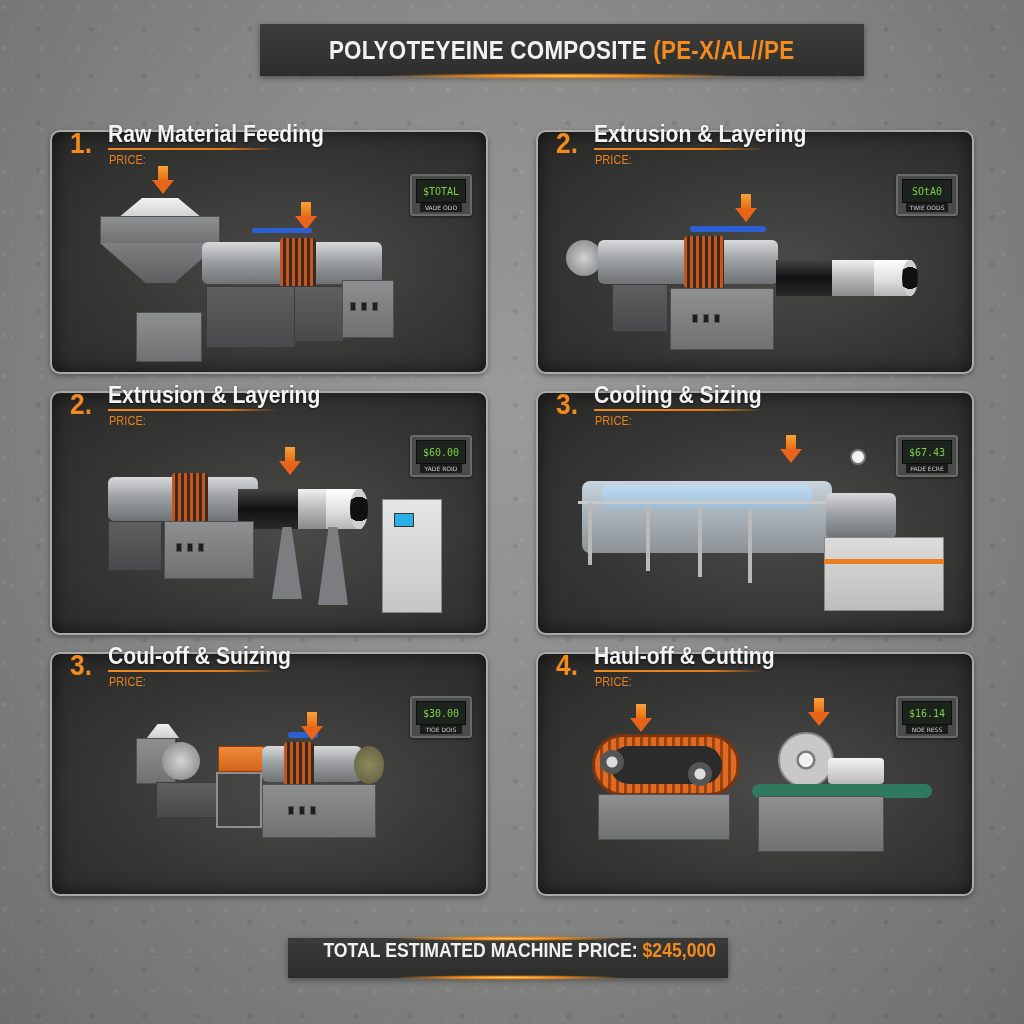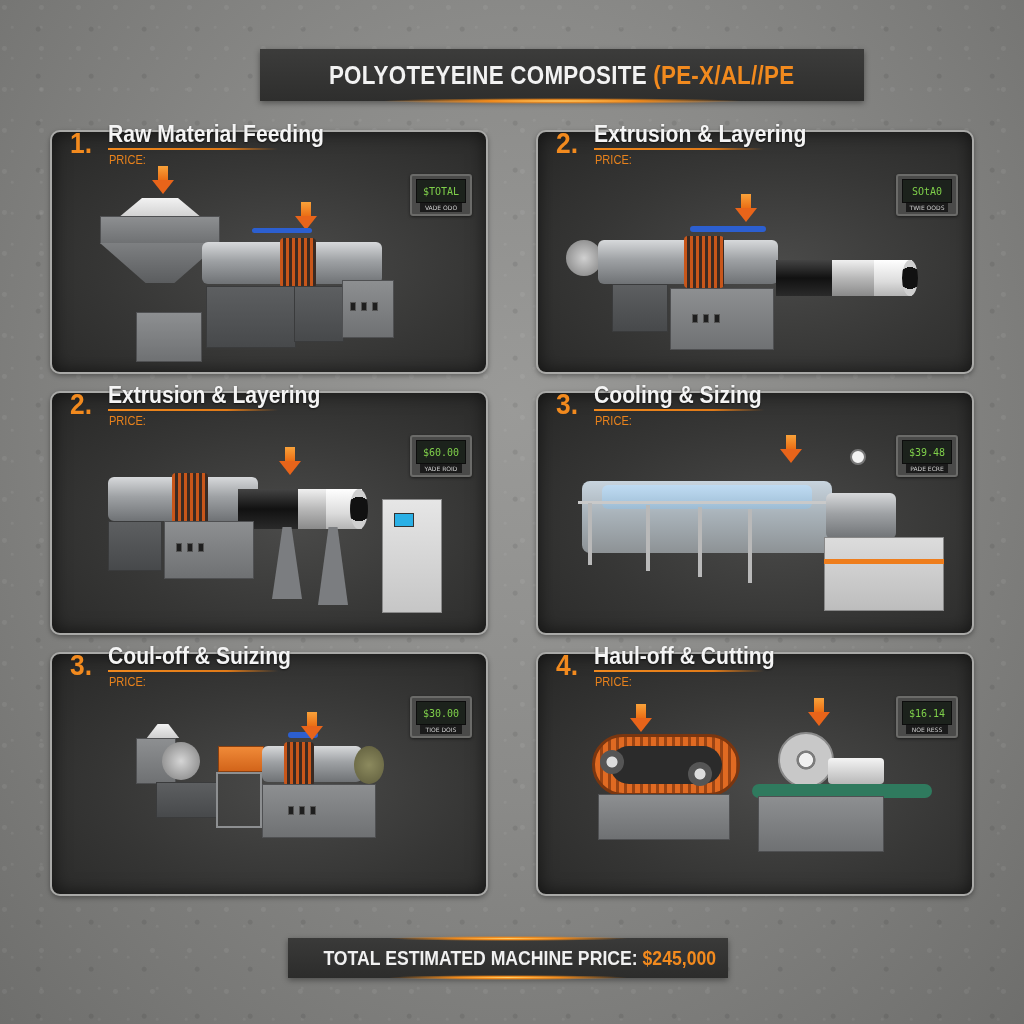--- a/index.html
+++ b/index.html
@@ -18,21 +18,20 @@
         radial-gradient(circle at 42% 88%, rgba(255,255,255,0.05) 0 1px, transparent 2px);
       background-size: 37px 41px, 53px 47px, 29px 31px;
       pointer-events: none;
     }
     
     .title-banner {
       position: absolute; left: 260px; top: 24px; width: 604px; height: 52px;
       background: linear-gradient(180deg, #3c3c3b 0%, #2e2e2d 100%);
       display: flex; align-items: center; justify-content: center;
       box-shadow: 0 2px 6px rgba(0,0,0,0.4);
-      margin-top: 25px;
     }
     .title-banner .glow {
       position: absolute; left: 120px; right: 120px; bottom: -3px; height: 6px;
       background: radial-gradient(ellipse at center, #ffcf6a 0%, #f08a1c 30%, rgba(240,138,28,0) 70%);
     }
     .title-text {
       font-family: "Liberation Sans", sans-serif; font-weight: bold;
       font-size: 26px; letter-spacing: 0.3px; color: #f2f2f2;
       transform: scaleX(0.86); white-space: nowrap;
     }
@@ -106,21 +105,21 @@
       border-left: 11px solid transparent; border-right: 11px solid transparent;
       border-top: 14px solid #e8641a;
     }
     .btn-dots { position: absolute; display: flex; gap: 5px; }
     .btn-dots span { width: 6px; height: 9px; background: #1e1e1e; border: 1px solid #555; }
 
     
     .total-banner {
       position: absolute; left: 288px; top: 938px; width: 440px; height: 40px;
       background: linear-gradient(180deg, #3a3a39 0%, #2c2c2b 100%);
-      display: flex; align-items: center; justify-content: center;
+      display: flex; justify-content: center;
       box-shadow: 0 2px 6px rgba(0,0,0,0.4);
       padding-left: 24px;
     }
     .total-banner .glow-top, .total-banner .glow-bot {
       position: absolute; left: 100px; right: 100px; height: 5px;
       background: radial-gradient(ellipse at center, #ffcf6a 0%, #f08a1c 30%, rgba(240,138,28,0) 70%);
     }
     .total-banner .glow-top { top: -2px; }
     .total-banner .glow-bot { bottom: -2px; }
     .total-text {
@@ -230,21 +229,21 @@
     <div class="m" style="left:342px; top:120px; width:20px; height:14px; background:#2ab0e6; border:1px solid #333;"></div>
   </div>
 </div>
 
 <div class="panel" style="left:536px; top:391px;">
   <div class="panel-num">3.</div>
   <div class="panel-title">Cooling &amp; Sizing</div>
   <div class="panel-underline"></div>
   <div class="panel-price-label">PRICE:</div>
   <div class="lcd">
-    <div class="lcd-screen">$39.48</div>
+    <div class="lcd-screen">$67.43</div>
     <div class="lcd-label">PADE ECRE</div>
   </div>
   <div>
     <div class="arrow" style="left:242px; top:42px;"></div>
     <div class="m" style="left:44px; top:88px; width:250px; height:72px; background:linear-gradient(180deg,#c8d4de 0%,#a9b3ba 45%,#8d9295 100%); border-radius:8px;"></div>
     <div class="m" style="left:64px; top:92px; width:210px; height:24px; background:linear-gradient(180deg,rgba(190,220,245,0.9),rgba(150,190,220,0.7)); border-radius:6px;"></div>
     <div class="m" style="left:40px; top:108px; width:250px; height:3px; background:#c9c9c9;"></div>
     <div class="m" style="left:50px; top:110px; width:4px; height:62px; background:#b9b9b9;"></div>
     <div class="m" style="left:108px; top:112px; width:4px; height:66px; background:#b9b9b9;"></div>
     <div class="m" style="left:160px; top:114px; width:4px; height:70px; background:#b9b9b9;"></div>

